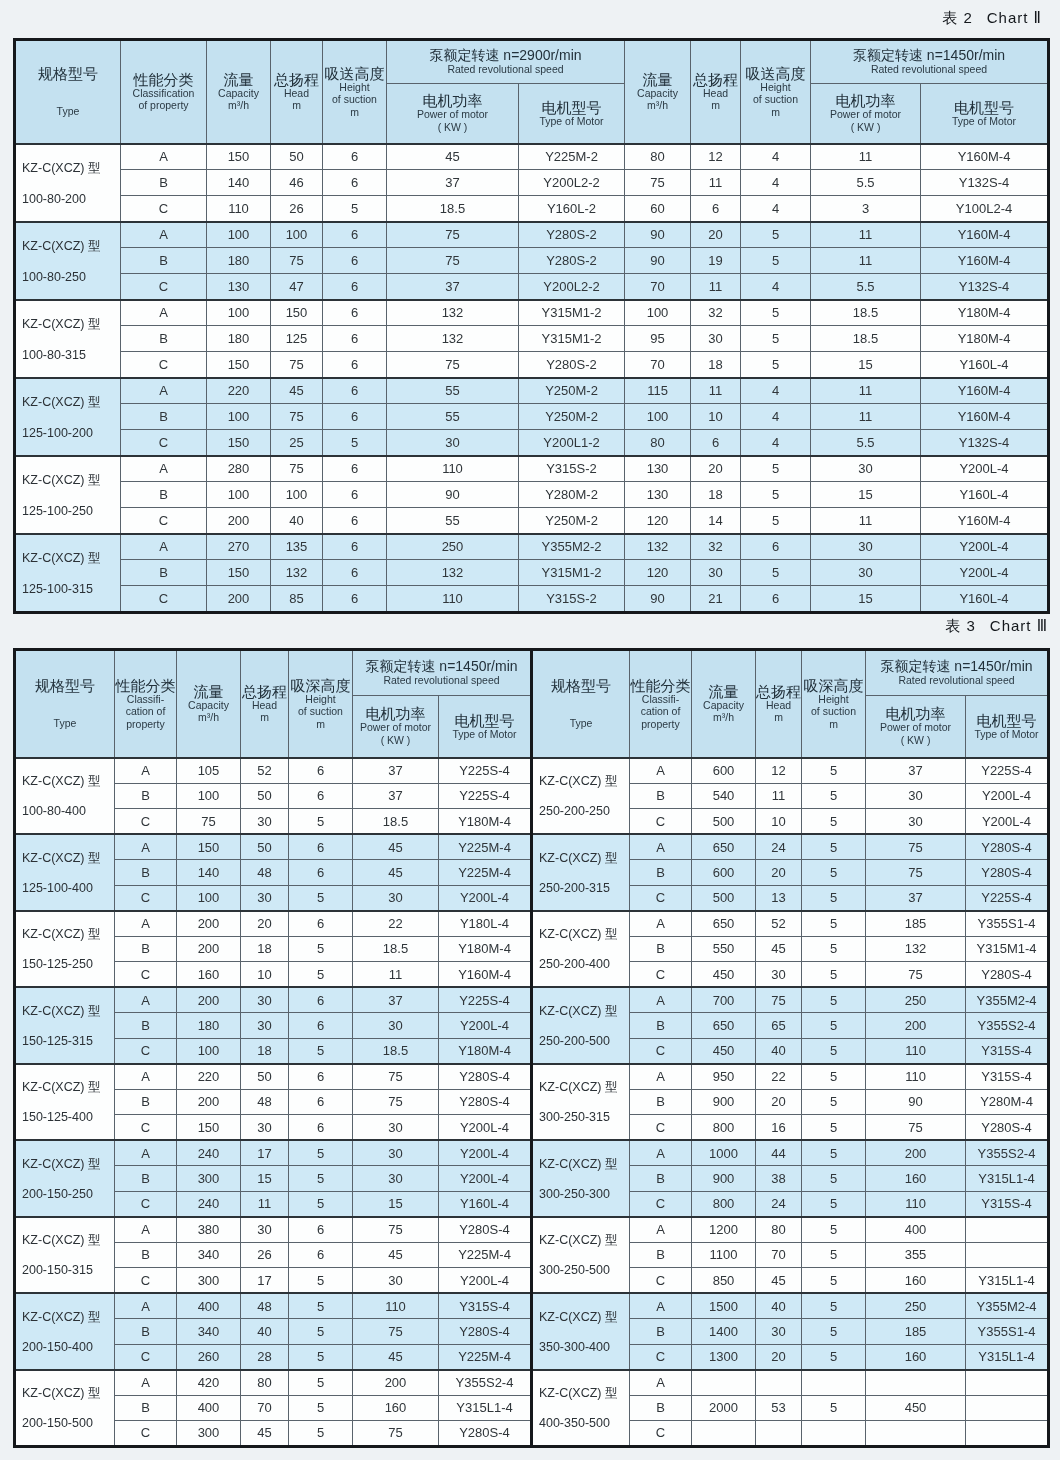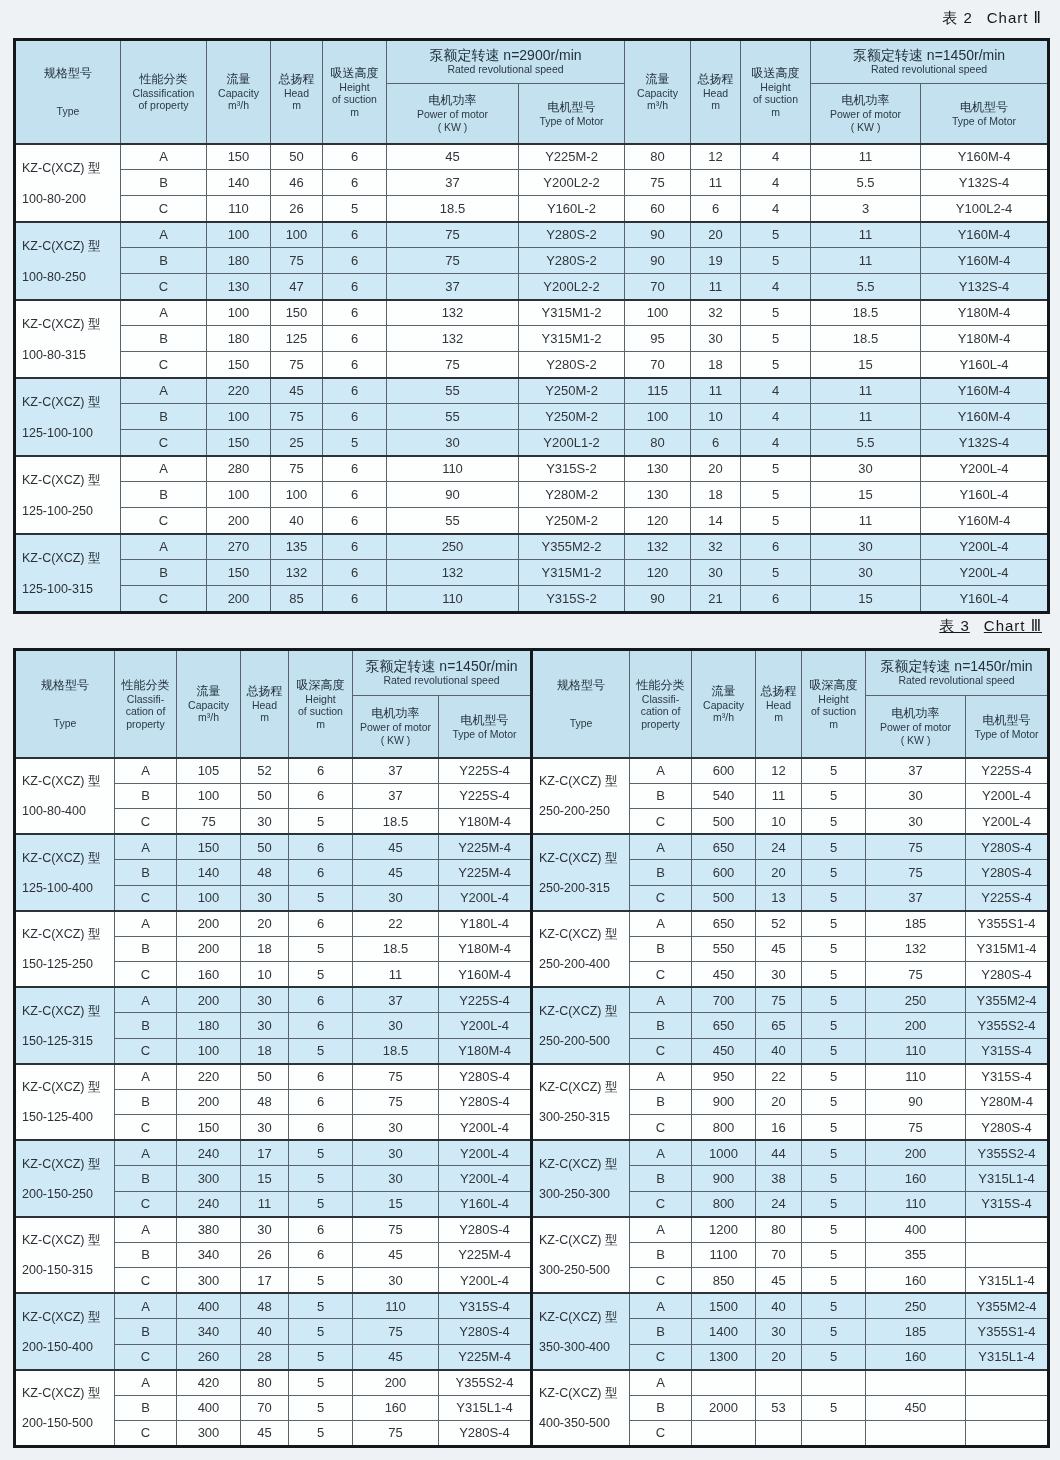--- a/index.html
+++ b/index.html
@@ -6,21 +6,21 @@
   html,body{width:1060px;height:1460px;}
   body{
     background:#eef2f4;
     font-family:"Liberation Sans","DejaVu Sans",sans-serif;
     position:relative;
     color:#2e2e2e;
   }
   .doc-title{position:absolute;font-size:15px;color:#14181c;letter-spacing:1px;white-space:nowrap;}
   .doc-title .cn{margin-right:14px;}
   #title2{top:9px;right:18px;}
-  #title3{top:617px;right:18px;text-decoration:underline;}
+  #title3{top:617px;right:12px;}
 
   table{border-collapse:collapse;table-layout:fixed;width:1034px;background:#fff;position:absolute;left:13px;}
   #table2{top:38px;border:3px solid #15181b;}
   #table3{top:648px;border:3px solid #15181b;}
   th,td{border:1px solid #59636c;text-align:center;vertical-align:middle;overflow:hidden;padding:0;}
   thead th{background:#c4e1f0;font-weight:normal;}
   #table2 thead tr:nth-child(1){height:44px;}
   #table2 thead tr:nth-child(2){height:60px;}
   #table3 thead tr:nth-child(1){height:46px;}
   #table3 thead tr:nth-child(2){height:62px;}
@@ -32,21 +32,21 @@
   tr.white td{background:#fdfefe;}
   tr.gfirst td{border-top:2px solid #2c3338;}
   thead{border-bottom:2px solid #2c3338;}
 
   td.typecell{text-align:left;}
   .tgwrap{display:flex;flex-direction:column;justify-content:space-evenly;padding-left:6px;}
   #table2 .tgwrap{height:76px;}
   #table3 .tgwrap{height:74px;}
   .model,.size{font-size:12.5px;white-space:nowrap;color:#2b3136;}
 
-  .hcn{font-size:12px;line-height:15px;color:#22313b;}
+  .hcn{font-size:15px;line-height:15px;color:#22313b;}
   .hen{font-size:10.5px;line-height:12.5px;color:#2b3a44;}
   .gap{margin-top:24px;}
   th.speedcell .hcn{font-size:14px;}
   th.midline, td.midline{border-left:3px solid #15181b;}
 </style>
 </head>
 <body>
 
 <div class="doc-title" id="title2">
   <span class="cn">表 2</span><span>Chart Ⅱ</span>
@@ -273,21 +273,21 @@
         <td>70</td>
         <td>18</td>
         <td>5</td>
         <td>15</td>
         <td>Y160L-4</td>
       </tr>
       <tr class="blue gfirst">
         <td class="typecell" rowspan="3">
           <div class="tgwrap">
             <div class="model">KZ-C(XCZ) 型</div>
-            <div class="size">125-100-100</div>
+            <div class="size">125-100-200</div>
           </div>
         </td>
         <td>A</td>
         <td>220</td>
         <td>45</td>
         <td>6</td>
         <td>55</td>
         <td>Y250M-2</td>
         <td>115</td>
         <td>11</td>

